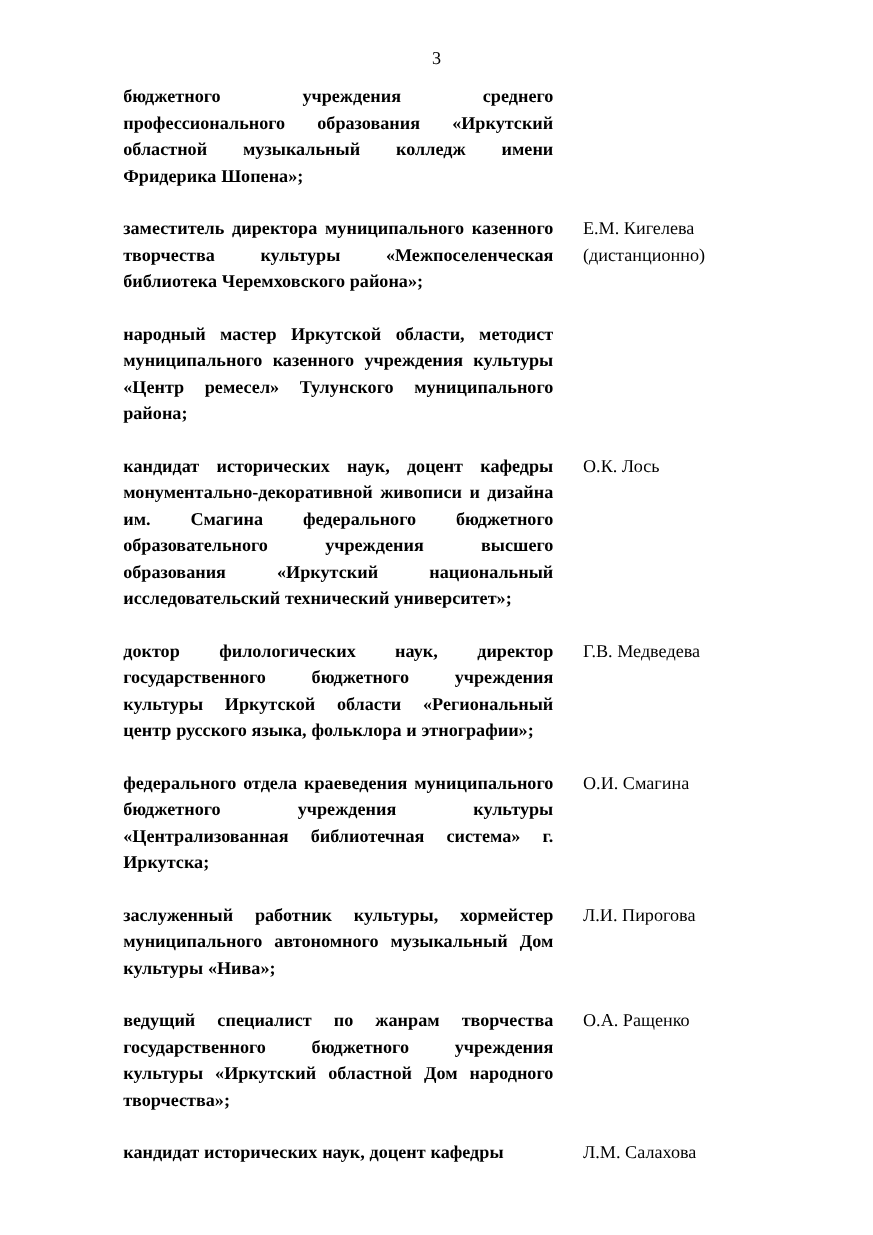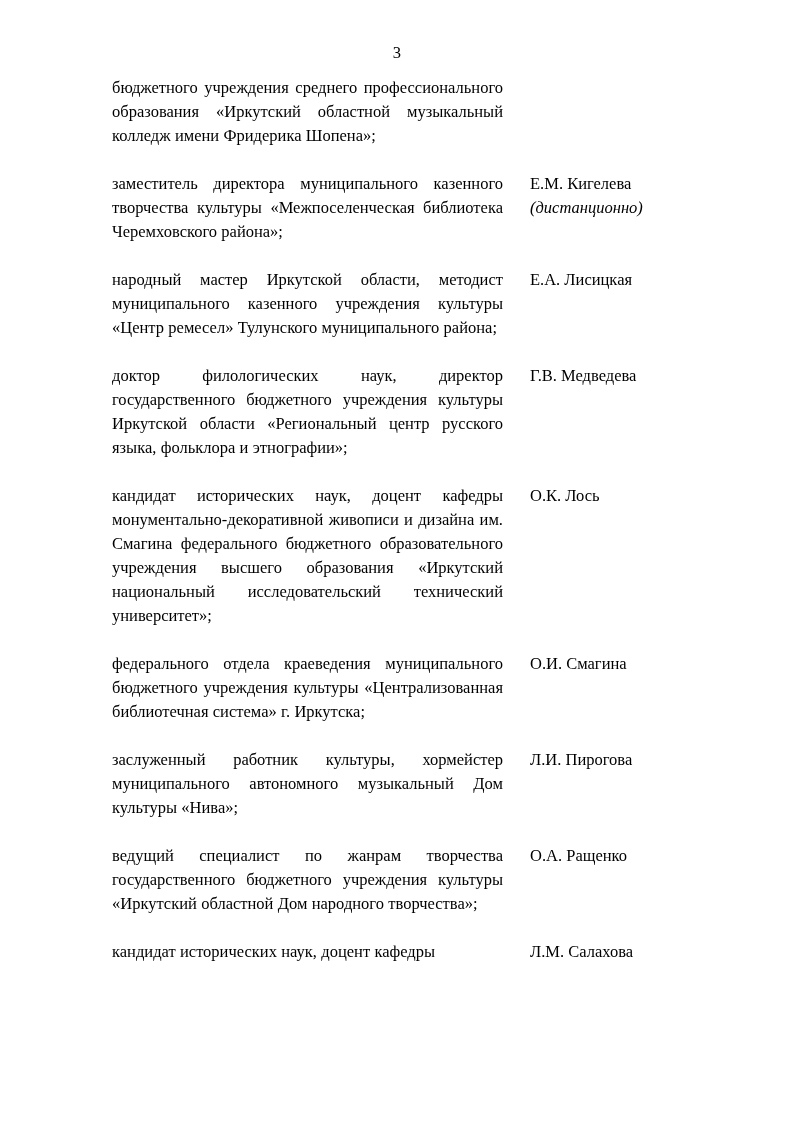--- a/index.html
+++ b/index.html
@@ -48,32 +48,32 @@
   }
   .entry-desc {
     width: 391px;
     flex: 0 0 391px;
     text-align: justify;
     text-align-last: left;
     font-size: 16.5px;
     line-height: 24px;
     hyphens: none;
     word-spacing: 0.2px;
+    font-weight: bold;
   }
   .entry-name {
     width: 210px;
     flex: 0 0 210px;
     text-align: left;
     font-size: 16.5px;
     line-height: 24px;
     white-space: nowrap;
   }
   .entry-name .note {
     display: block;
-    font-style: italic;
   }
 </style>
 </head>
 <body>
 
 <div class="page">
 
   <div class="page-number">3</div>
 
   <div class="content">
@@ -88,36 +88,33 @@
     <div class="entry">
       <div class="entry-desc">заместитель директора муниципального казенного творчества культуры «Межпоселенческая библиотека Черемховского района»;</div>
       <div class="entry-name">
         <span>Е.М. Кигелева</span>
         <span class="note">(дистанционно)</span>
       </div>
     </div>
 
     <div class="entry">
       <div class="entry-desc">народный мастер Иркутской области, методист муниципального казенного учреждения культуры «Центр ремесел» Тулунского муниципального района;</div>
+    </div>
+
+    <div class="entry">
+      <div class="entry-desc">кандидат исторических наук, доцент кафедры монументально-декоративной живописи и дизайна им. Смагина федерального бюджетного образовательного учреждения высшего образования «Иркутский национальный исследовательский технический университет»;</div>
       <div class="entry-name">
-        <span>Е.А. Лисицкая</span>
+        <span>О.К. Лось</span>
       </div>
     </div>
 
     <div class="entry">
       <div class="entry-desc">доктор филологических наук, директор государственного бюджетного учреждения культуры Иркутской области «Региональный центр русского языка, фольклора и этнографии»;</div>
       <div class="entry-name">
         <span>Г.В. Медведева</span>
-      </div>
-    </div>
-
-    <div class="entry">
-      <div class="entry-desc">кандидат исторических наук, доцент кафедры монументально-декоративной живописи и дизайна им. Смагина федерального бюджетного образовательного учреждения высшего образования «Иркутский национальный исследовательский технический университет»;</div>
-      <div class="entry-name">
-        <span>О.К. Лось</span>
       </div>
     </div>
 
 
     <div class="entry">
       <div class="entry-desc">федерального отдела краеведения муниципального бюджетного учреждения культуры «Централизованная библиотечная система» г. Иркутска;</div>
       <div class="entry-name">
         <span>О.И. Смагина</span>
       </div>
     </div>

